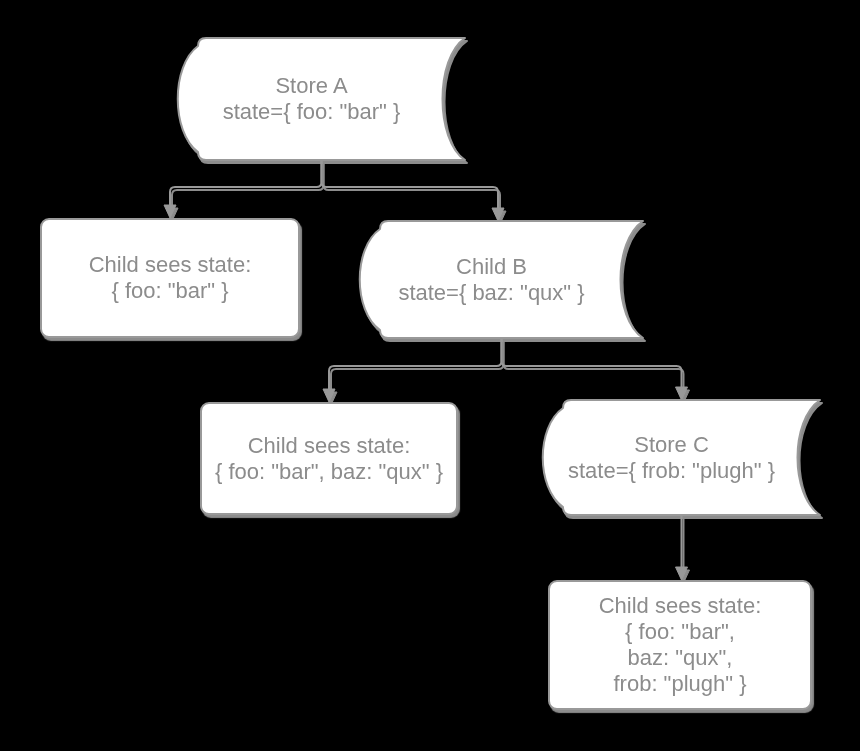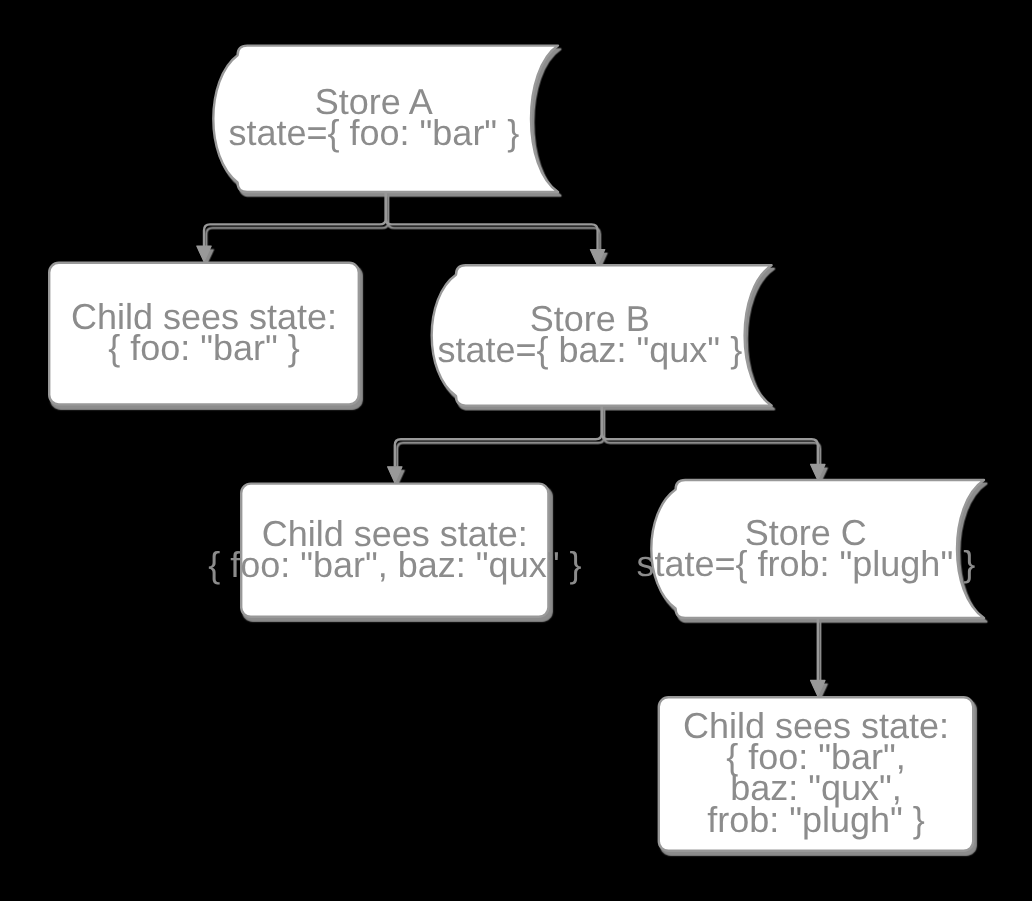--- a/index.html
+++ b/index.html
@@ -22,21 +22,21 @@
     border:2px solid #999999;
     border-radius:9px;
     box-shadow:2px 3px 1px rgba(165,165,165,0.85);
   }
   .label{
     position:absolute;
     display:flex;flex-direction:column;
     justify-content:center;align-items:center;
     text-align:center;
     color:#8c8c8c;
-    font-size:30px;line-height:26px;
+    font-size:22px;line-height:26px;
     pointer-events:none;
     white-space:nowrap;
   }
 </style>
 </head>
 <body>
 
 <div class="canvas">
 
   <svg class="layer" width="860" height="751" viewBox="0 0 860 751">
@@ -69,21 +69,21 @@
     <div>Store A</div>
     <div>state={ foo: "bar" }</div>
   </div>
 
   <div class="label" style="left:40px;top:218px;width:260px;height:120px;">
     <div>Child sees state:</div>
     <div>{ foo: "bar" }</div>
   </div>
 
   <div class="label" style="left:360px;top:221px;width:263px;height:117px;">
-    <div>Store B</div>
+    <div>Child B</div>
     <div>state={ baz: "qux" }</div>
   </div>
 
   <div class="label" style="left:200px;top:402px;width:258px;height:113px;">
     <div>Child sees state:</div>
     <div>{ foo: "bar", baz: "qux" }</div>
   </div>
 
   <div class="label" style="left:543px;top:400px;width:257px;height:115px;text-align:center;">
     <div>Store C</div>

